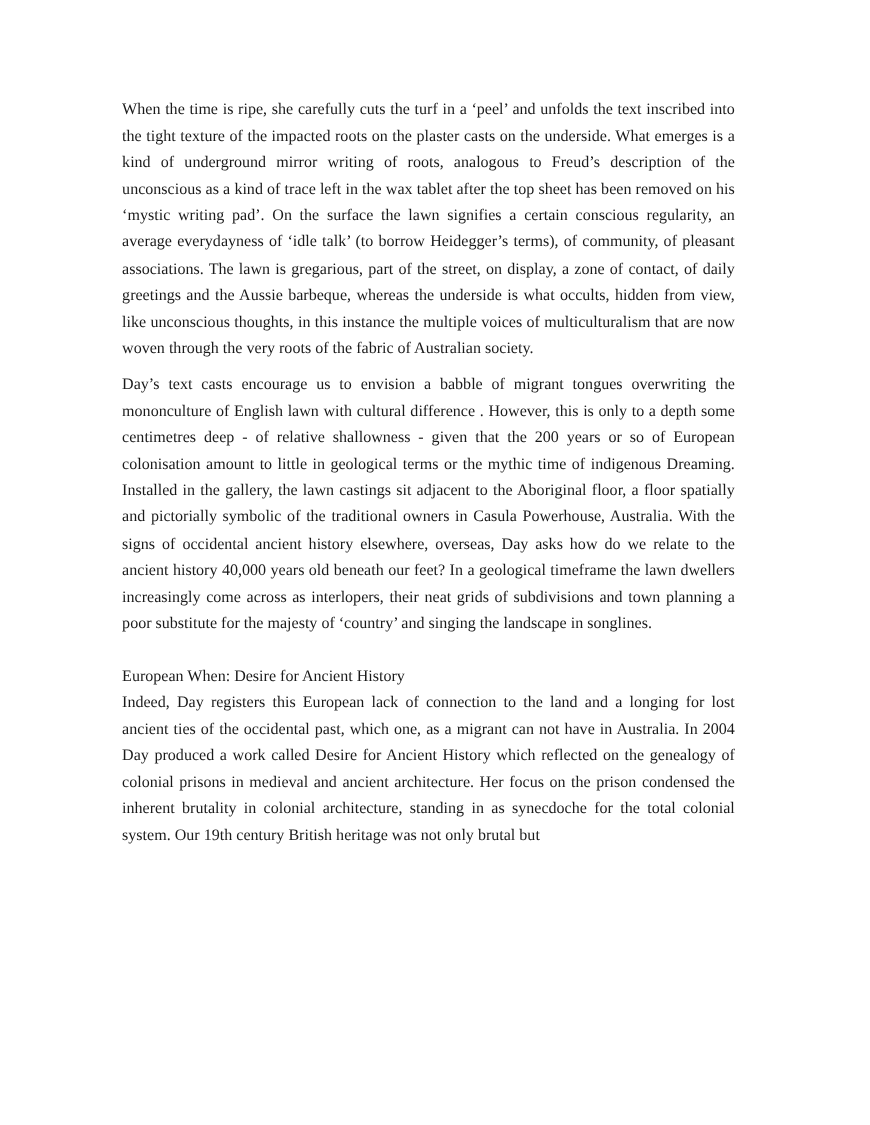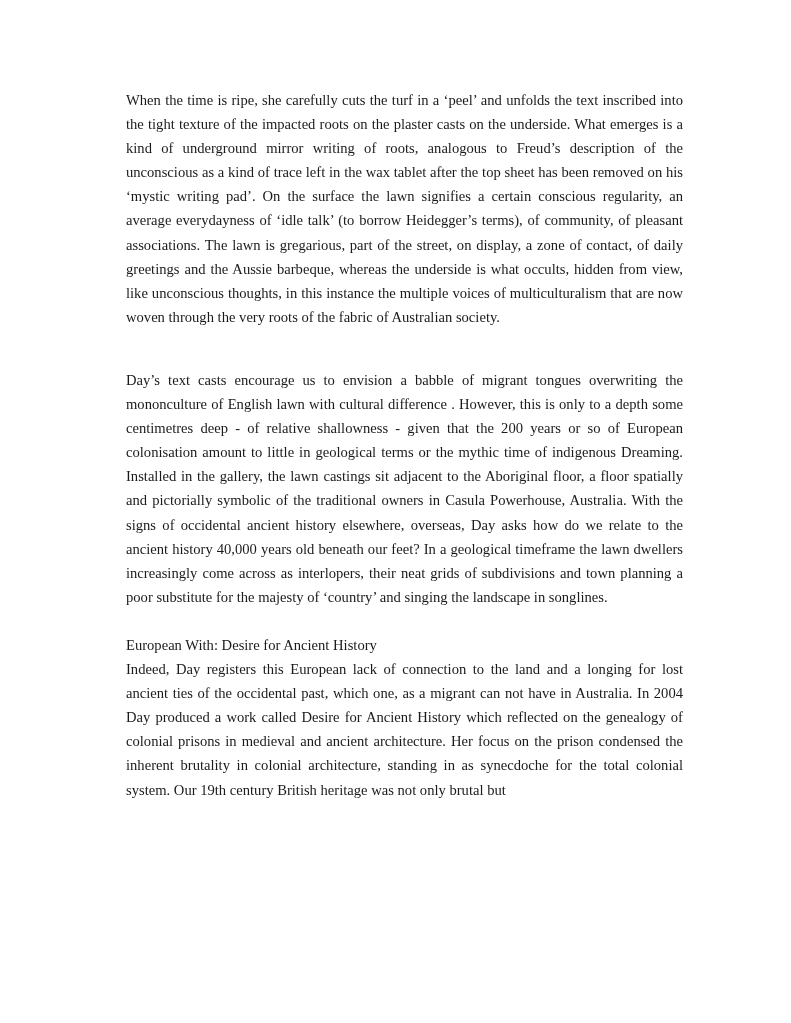--- a/index.html
+++ b/index.html
@@ -10,45 +10,45 @@
     body {
       width: 791px;
       height: 1023px;
       position: relative;
       overflow: hidden;
       color: #1a1a1a;
       font-family: "Liberation Serif", "DejaVu Serif", serif;
     }
     .page {
       position: absolute;
-      left: 126px;
+      left: 111px;
       top: 88px;
       width: 557px;
       font-size: 14.6px;
       line-height: 24.1px;
     }
     .para {
       margin: 0;
       text-align: justify;
       text-align-last: left;
     }
     .para + .para.gap {
-      margin-top: 39px;
+      margin-top: 9px;
     }
     .heading {
       margin: 24.1px 0 0 0;
       text-align: left;
     }
     .ital {
     }
   </style>
 </head>
 <body>
 
 <div class="page">
   <p class="para">When the time is ripe, she carefully cuts the turf in a ‘peel’ and unfolds the text inscribed into the tight texture of the impacted roots on the plaster casts on the underside. What emerges is a kind of underground mirror writing of roots, analogous to Freud’s description of the unconscious as a kind of trace left in the wax tablet after the top sheet has been removed on his ‘mystic writing pad’. On the surface the lawn signifies a certain conscious regularity, an average everydayness of ‘idle talk’ (to borrow Heidegger’s terms), of community, of pleasant associations. The lawn is gregarious, part of the street, on display, a zone of contact, of daily greetings and the Aussie barbeque, whereas the underside is what occults, hidden from view, like unconscious thoughts, in this instance the multiple voices of multiculturalism that are now woven through the very roots of the fabric of Australian society.</p>
 
   <p class="para gap">Day’s text casts encourage us to envision a babble of migrant tongues overwriting the mononculture of English lawn with cultural difference .  However, this is only to a depth some centimetres deep - of relative shallowness - given that the 200 years or so of European colonisation amount to little in geological terms or the mythic time of indigenous Dreaming. Installed in the gallery, the lawn castings sit adjacent to the Aboriginal floor, a floor spatially and pictorially symbolic of the traditional owners in Casula Powerhouse, Australia. With the signs of occidental ancient history elsewhere, overseas, Day asks how do we relate to the ancient history 40,000 years old beneath our feet? In a geological timeframe the lawn dwellers increasingly come across as interlopers, their neat grids of subdivisions and town planning a poor substitute for the majesty of ‘country’ and singing the landscape in songlines.</p>
 
-  <p class="heading"><span>European With: </span><span class="ital">Desire for Ancient History</span></p>
+  <p class="heading"><span>European When: </span><span class="ital">Desire for Ancient History</span></p>
 
   <p class="para"><span>Indeed, Day registers this European lack of connection to the land and a longing for lost ancient ties of the occidental past, which one, as a migrant can not have in Australia. In 2004 Day produced a work called </span><span class="ital">Desire for Ancient History</span><span> which reflected on the genealogy of colonial prisons in medieval and ancient architecture. Her focus on the prison condensed the inherent brutality in colonial architecture, standing in as synecdoche for the total colonial system. Our 19th century British heritage was not only brutal but</span></p>
 </div>
 
 </body></html>

